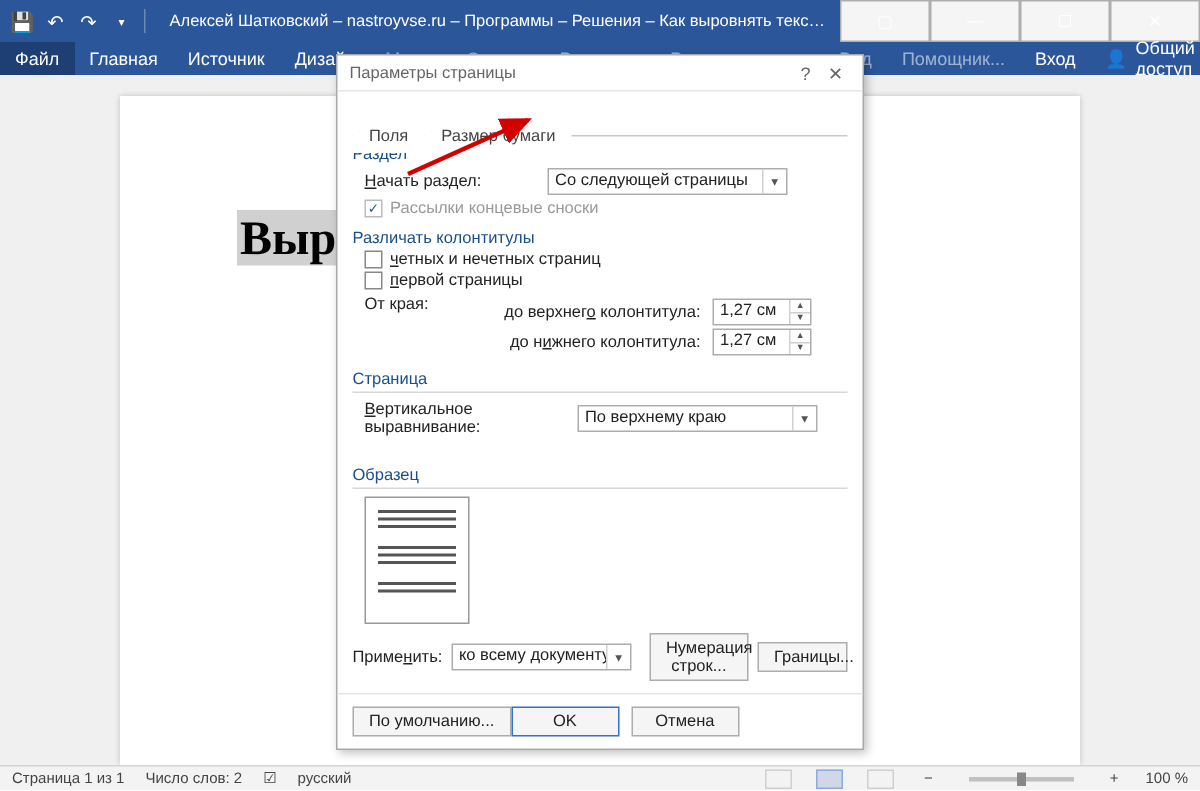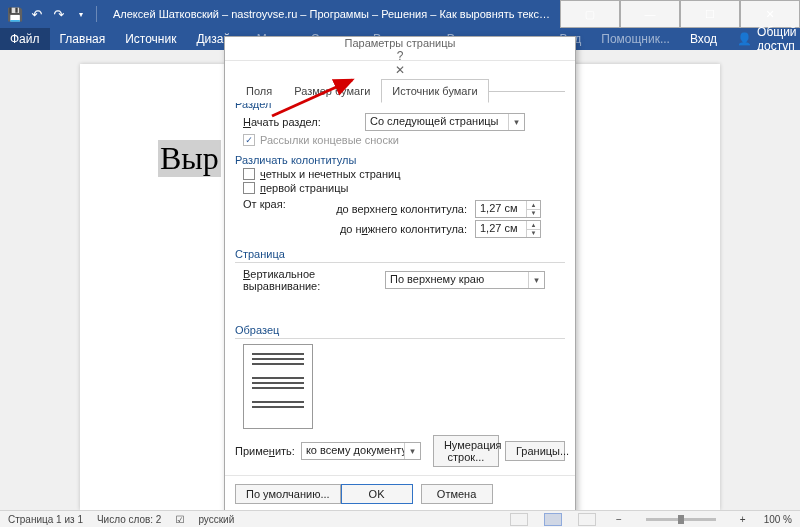--- a/index.html
+++ b/index.html
@@ -18,33 +18,33 @@
 .ribbon { height: 22px; background: #2b579a; color: #fff; display: flex; align-items: stretch; font-size: 12px; }
 .ribbon .tab { padding: 3px 10px; display: flex; align-items: center; }
 .ribbon .tab.file { background: #1e3f73; }
 .ribbon .tab.dim { color: rgba(255,255,255,0.55); }
 .ribbon .share { margin-left: auto; display: flex; align-items: center; padding: 0 10px; gap: 5px; }
 .ribbon .login { padding: 0 10px; display: flex; align-items: center; }
 
 
 .doc-area { position: absolute; top: 50px; left: 0; right: 0; bottom: 17px; background: #f0f0f0; display: flex; justify-content: center; }
 .page { width: 640px; background: #fff; margin-top: 14px; box-shadow: 0 0 4px rgba(0,0,0,0.2); position: relative; }
-.page .sel-text { position: absolute; top: 76px; left: 78px; font-size: 32px; font-weight: normal; background: #d0d0d0; padding: 0 2px; font-family: "Times New Roman", serif; }
+.page .sel-text { position: absolute; top: 76px; left: 78px; font-size: 32px; font-weight: bold; background: #d0d0d0; padding: 0 2px; font-family: "Times New Roman", serif; }
 
 
 .statusbar { position: absolute; bottom: 0; left: 0; right: 0; height: 17px; background: #f3f3f3; border-top: 1px solid #d4d4d4; display: flex; align-items: center; font-size: 10px; color: #444; padding: 0 8px; gap: 14px; }
 .statusbar .spacer { flex: 1; }
 .statusbar .viewbtn { width: 18px; height: 13px; border: 1px solid #cfcfcf; margin-right: 2px; }
 .statusbar .viewbtn.active { background: #d0d7e5; border-color: #8faadc; }
 .statusbar .zoom-slider { width: 70px; height: 3px; background: #c0c0c0; position: relative; margin: 0 6px; }
 .statusbar .zoom-slider .thumb { position: absolute; left: 50%; top: -3px; width: 6px; height: 9px; background: #888; margin-left: -3px; }
 
 
 .dialog { position: absolute; left: 224px; top: 36px; width: 352px; background: #fff; border: 1px solid #a9a9a9; box-shadow: 2px 2px 6px rgba(0,0,0,0.25); font-size: 11px; color: #222; }
-.dlg-titlebar { height: 24px; display: flex; align-items: center; padding: 0 8px; border-bottom: 1px solid #e5e5e5; color: #666; flex-direction: column; }
+.dlg-titlebar { height: 24px; display: flex; align-items: center; padding: 0 8px; border-bottom: 1px solid #e5e5e5; color: #666; }
 .dlg-titlebar .t { flex: 1; }
 .dlg-titlebar .cbtn { width: 20px; text-align: center; color: #666; font-size: 12px; }
 .dlg-body { padding: 6px 10px 8px 10px; }
 
 .dlg-tabs { display: flex; border-bottom: 1px solid #c9c9c9; margin-bottom: 6px; }
 .dlg-tabs .dtab { padding: 5px 10px; border: 1px solid transparent; border-bottom: none; position: relative; top: 12px; background: #fff; color: #444; }
 .dlg-tabs .dtab.inactive { border-color: transparent; }
 .dlg-tabs .dtab.active { border: 1px solid #c9c9c9; border-bottom: 1px solid #fff; }
 
 .group-label { color: #1a4e8a; font-size: 11px; margin: 4px 0 2px 0; }
@@ -137,21 +137,20 @@
   <div class="dlg-titlebar">
     <span class="t">Параметры страницы</span>
     <span class="cbtn">?</span>
     <span class="cbtn">✕</span>
   </div>
   <div class="dlg-body">
 
     <div class="dlg-tabs">
       <div class="dtab inactive">Поля</div>
       <div class="dtab inactive">Размер бумаги</div>
-      <div class="dtab active">Источник бумаги</div>
     </div>
 
     <div class="group-label">Раздел</div>
     <div class="row">
       <div class="lbl"><span class="u">Н</span><span>ачать раздел:</span></div>
       <div class="rside">
         <div class="combo" style="width:160px;">
           <div class="cval">Со следующей страницы</div>
           <div class="carrow">▾</div>
         </div>
@@ -203,21 +202,21 @@
     <div class="row">
       <div class="lbl" style="width:150px;"><span class="u">В</span>ертикальное выравнивание:</div>
       <div class="rside">
         <div class="combo" style="width:160px;">
           <div class="cval">По верхнему краю</div>
           <div class="carrow">▾</div>
         </div>
       </div>
     </div>
 
-    <div class="group-label" style="margin-top:32px;">Образец</div>
+    <div class="group-label" style="margin-top:20px;">Образец</div>
     <div class="group-line"></div>
     <div class="preview">
       <div class="pline"></div>
         <div class="pline"></div>
         <div class="pline"></div>
       <div class="pgap"></div>
       <div class="pline"></div>
         <div class="pline"></div>
         <div class="pline"></div>
       <div class="pgap"></div>

